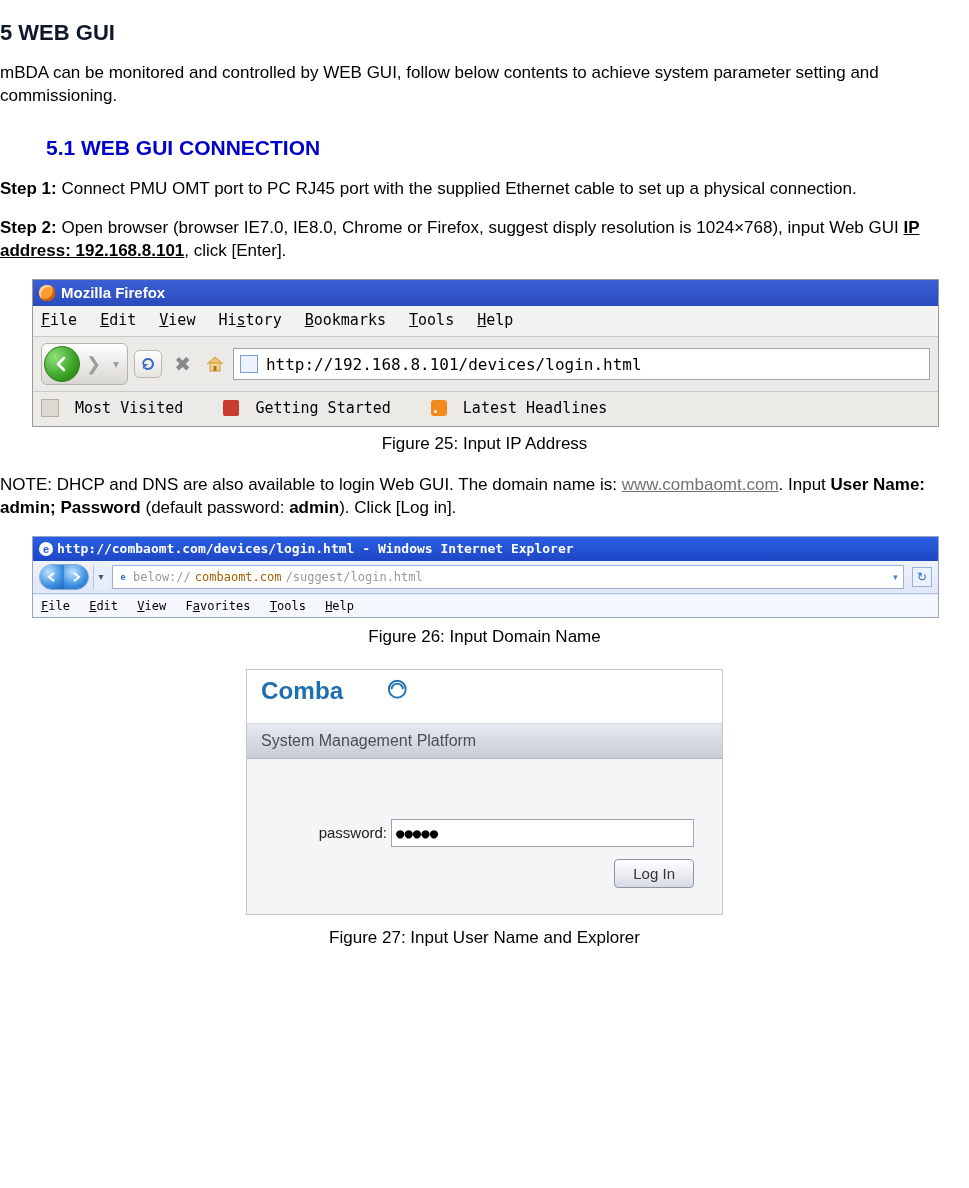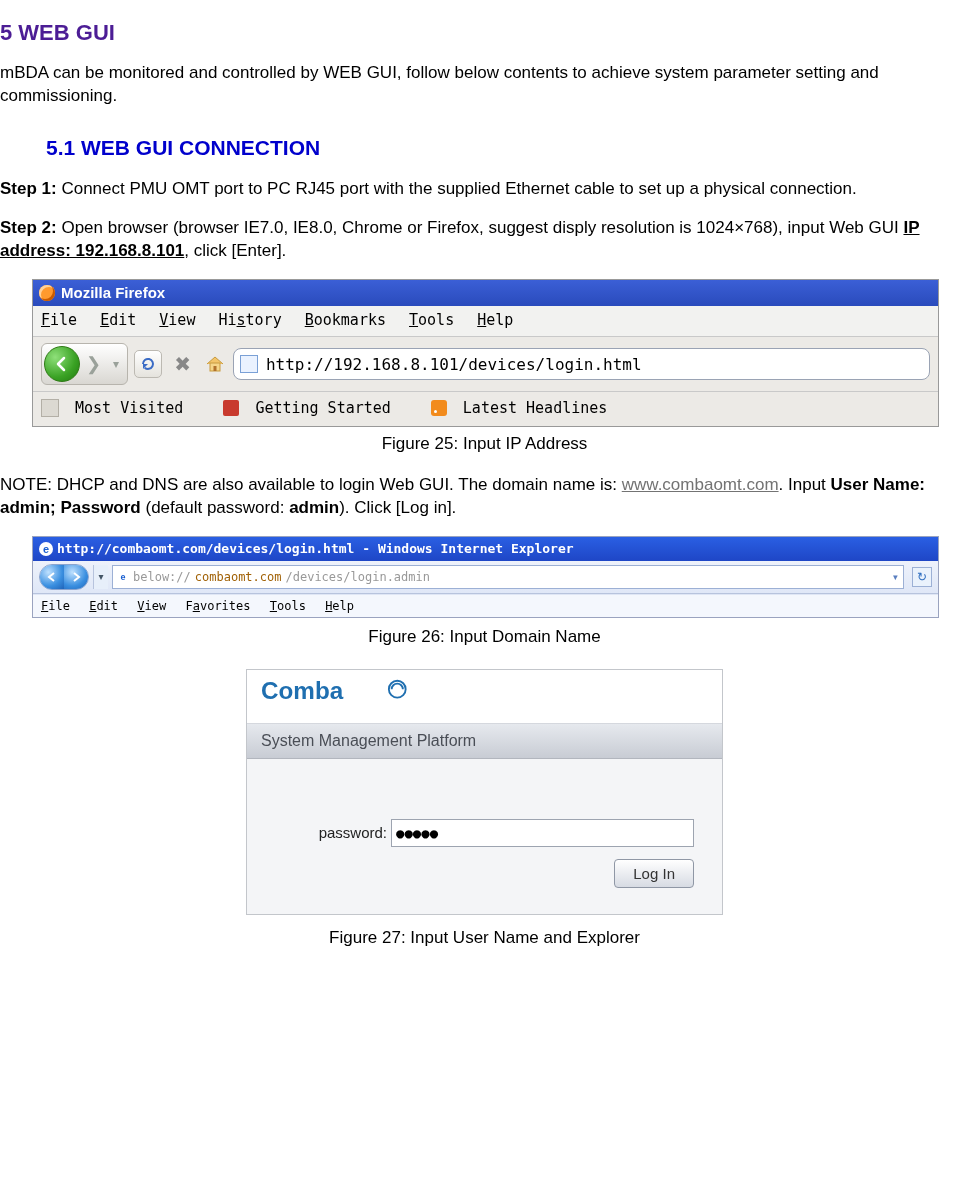--- a/index.html
+++ b/index.html
@@ -6,21 +6,21 @@
     font-family: Arial, Helvetica, sans-serif;
     font-size: 17px;
     color: #000;
     margin: 0;
     padding: 0;
     width: 969px;
     line-height: 1.35;
   }
   .page { padding: 0 0 20px 0; }
   h1.sec {
-    color: #4c1d95;
+    color: #0f172a;
     font-size: 22px;
     font-weight: bold;
     margin: 18px 0 14px 0;
   }
   h2.subsec {
     color: #0000cc;
     font-size: 21px;
     font-weight: bold;
     margin: 26px 0 16px 0;
     padding-left: 46px;
@@ -57,21 +57,21 @@
     background:radial-gradient(circle at 30% 30%,#8fe07a,#3aa224 60%,#1f7a0f);
     border:1px solid #2e7a14; display:flex;align-items:center;justify-content:center;color:#fff;font-size:20px;
   }
   .fwd-chevron{color:#9aa19a;font-size:18px;margin:0 6px;}
   .refresh-btn { width:26px;height:26px;border-radius:5px;border:1px solid #bcb9b2;background:linear-gradient(#fff,#e5e3dd);display:flex;align-items:center;justify-content:center;color:#4a72c9;font-size:18px;}
   .stop-btn { color:#888;font-size:20px;margin:0 6px;}
   .home-btn { width:24px;height:24px;display:flex;align-items:center;justify-content:center;}
   .home-svg { width:20px;height:20px;}
   .urlbar {
     flex:1; display:flex; align-items:center; background:#fff; border:1px solid #9aa3b4;
-    border-radius:8px; height:30px; padding:0 6px; gap:6px;
+    border-radius:0; height:30px; padding:0 6px; gap:6px;
     font-family:"SimSun",monospace;
   }
   .page-icon{width:16px;height:16px;border:1px solid #7aa0d6;background:#eaf2ff;display:inline-block;}
   .urlbar input{border:none;outline:none;flex:1;font-family:"SimSun",monospace;font-size:16px;background:transparent;}
   .ff-bookbar{
     background:#eceae6; font-family:"SimSun",monospace; font-size:15px;
     padding:6px 8px 8px 8px; display:flex; align-items:center; gap:16px;
   }
   .mv-icon{width:16px;height:16px;background:#dcd9d2;border:1px solid #b3afa6;display:inline-block;}
   .gs-icon{width:16px;height:16px;background:#c83a2e;border-radius:2px;display:inline-block;}
@@ -229,21 +229,21 @@
           <svg width="10" height="10" viewBox="0 0 10 10">
               <path d="M3 1 L8 5 L3 9" stroke="#fff" stroke-width="2" fill="none"></path>
             </svg>
         </span>
       </span>
       <span class="ie-dd">▾</span>
       <div class="ie-url">
         <span class="ie-e" style="width:12px;height:12px;font:bold 9px/12px Arial;">e</span>
         <span style="color:#999;">below://</span>
           <span class="dom">combaomt.com</span>
-          <span style="color:#999;">/devices/login.admin</span>
+          <span style="color:#999;">/suggest/login.html</span>
         <span style="flex:1"></span>
         <span style="color:#5a7fc0;">▾</span>
       </div>
       <span class="ie-go">↻</span>
     </div>
     <div class="ie-menu">
       <span><u>F</u>ile</span>
       <span><u>E</u>dit</span>
       <span><u>V</u>iew</span>
       <span>F<u>a</u>vorites</span>

